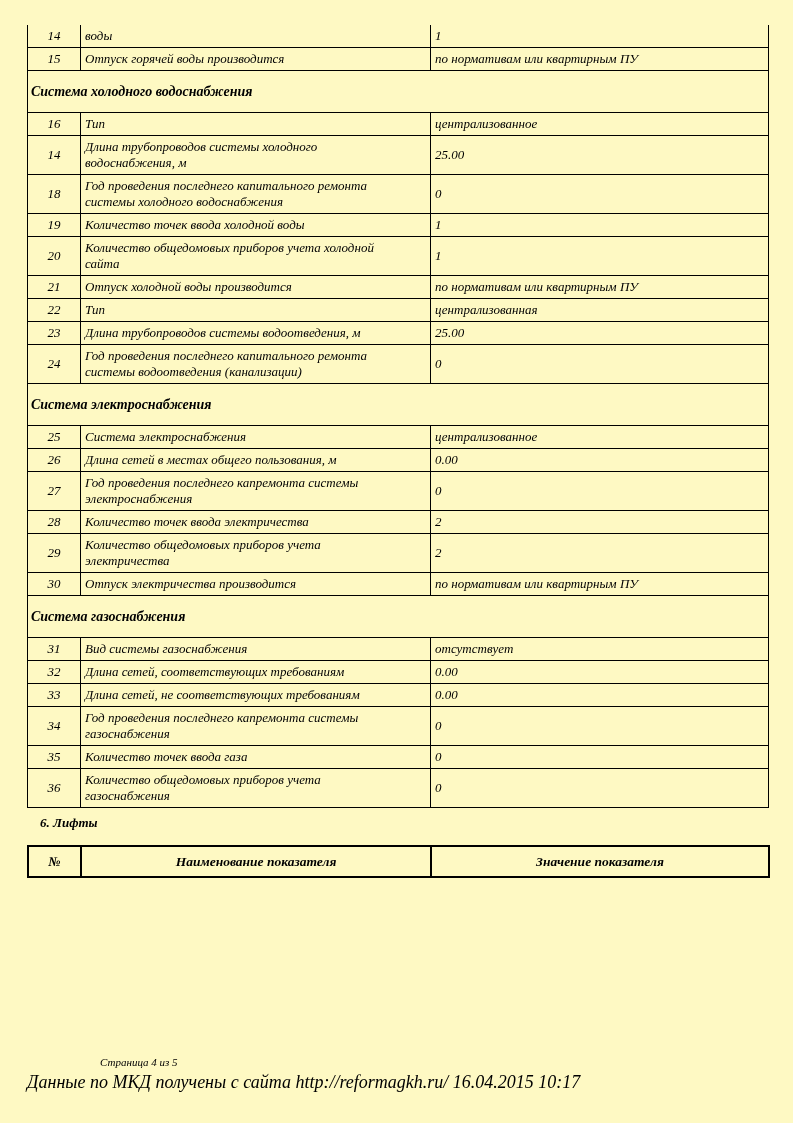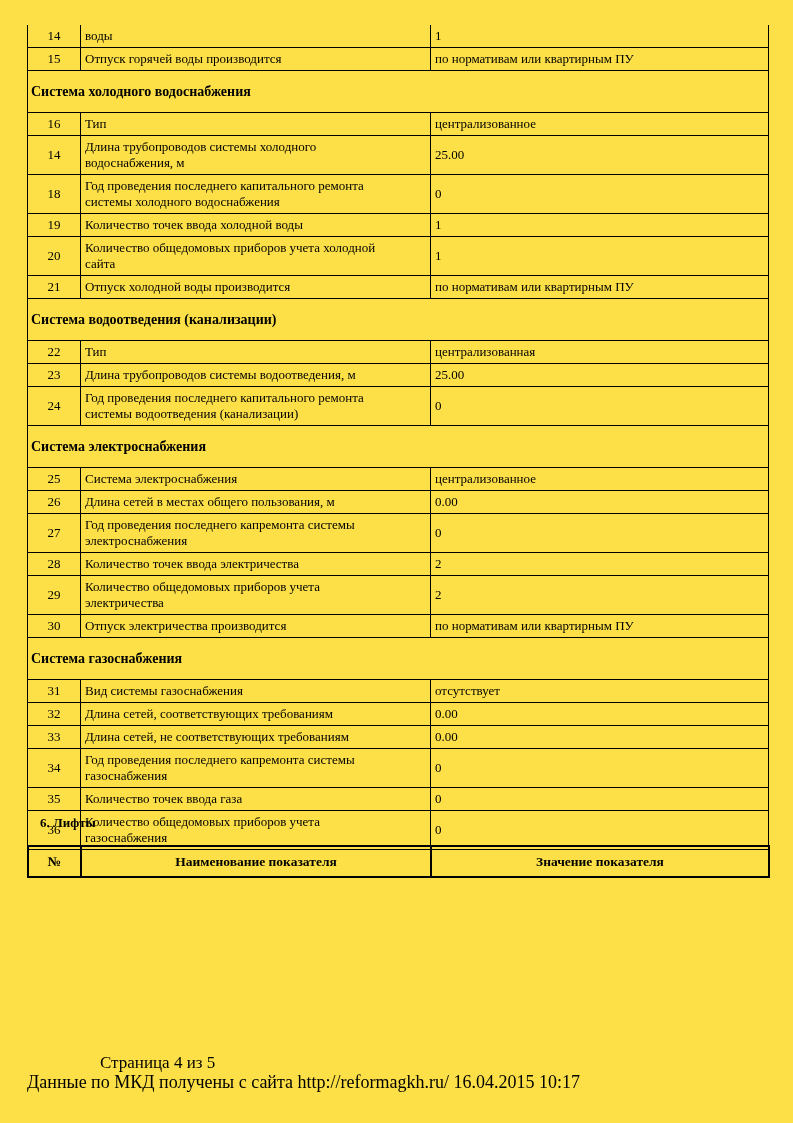--- a/index.html
+++ b/index.html
@@ -1,24 +1,25 @@
 <!DOCTYPE html>
 <html><head>
 <meta charset="utf-8">
 <style>
   * { margin: 0; padding: 0; box-sizing: border-box; }
   html, body { background: #ffffff; }
   .page {
     position: relative;
     width: 793px;
     height: 1123px;
-    background: #fde047;
+    background: #fef9c3;
     font-family: "Liberation Serif", "DejaVu Serif", serif;
     color: #000000;
     overflow: hidden;
+    font-style: italic;
   }
   table { border-collapse: collapse; table-layout: fixed; }
 
   .main-table {
     position: absolute;
     top: 25px;
     left: 27px;
     width: 741px;
   }
   .main-table td {
@@ -60,21 +61,21 @@
     text-align: center;
     vertical-align: middle;
     height: 31px;
     padding: 2px 4px;
   }
 
   .footer-page {
     position: absolute;
     top: 1055px;
     left: 100px;
-    font-size: 17px;
+    font-size: 11px;
     line-height: 15px;
   }
   .footer-source {
     position: absolute;
     top: 1075px;
     left: 27px;
     font-size: 18px;
     line-height: 15px;
   }
 </style>
@@ -128,23 +129,20 @@
         <tr>
           <td class="num">20</td>
           <td class="label">Количество общедомовых приборов учета холодной
 сайта</td>
           <td class="value">1</td>
         </tr>
         <tr>
           <td class="num">21</td>
           <td class="label">Отпуск холодной воды производится</td>
           <td class="value">по нормативам или квартирным ПУ</td>
-        </tr>
-        <tr>
-          <td colspan="3" class="section">Система водоотведения (канализации)</td>
         </tr>
         <tr>
           <td class="num">22</td>
           <td class="label">Тип</td>
           <td class="value">централизованная</td>
         </tr>
         <tr>
           <td class="num">23</td>
           <td class="label">Длина трубопроводов системы водоотведения, м</td>
           <td class="value">25.00</td>

